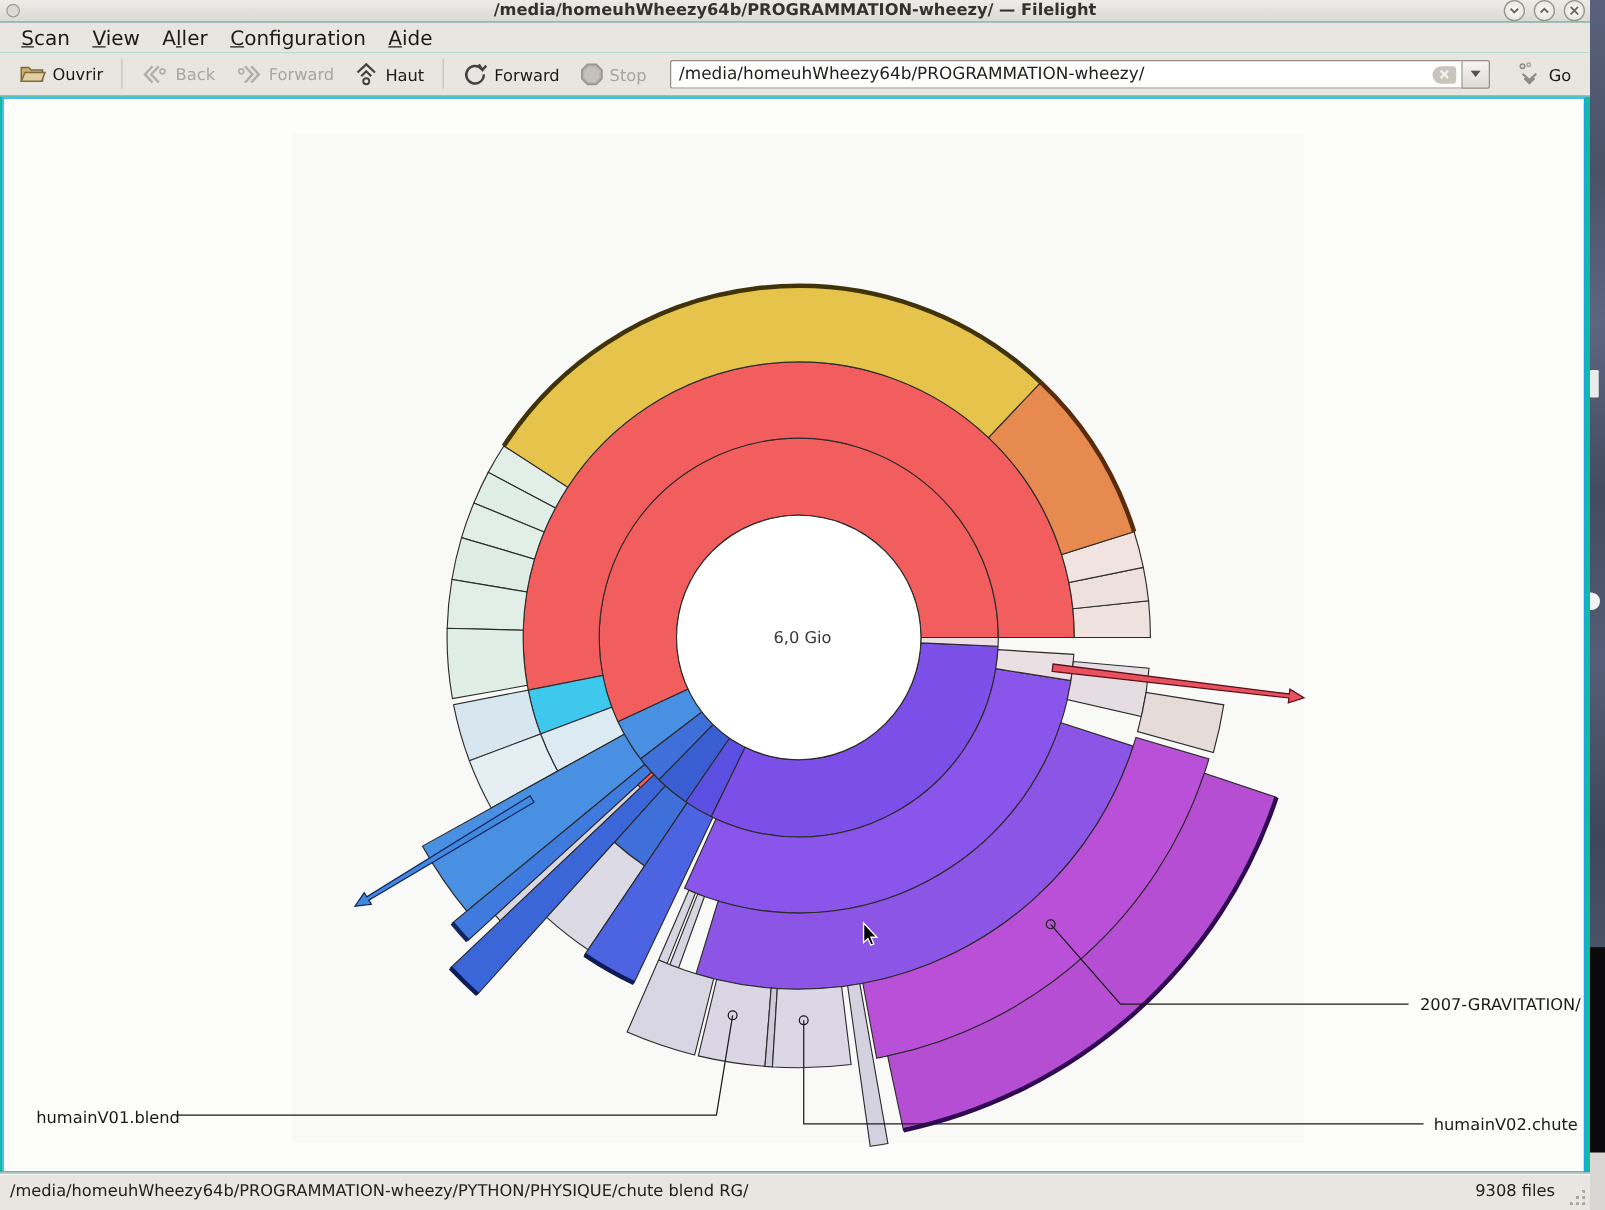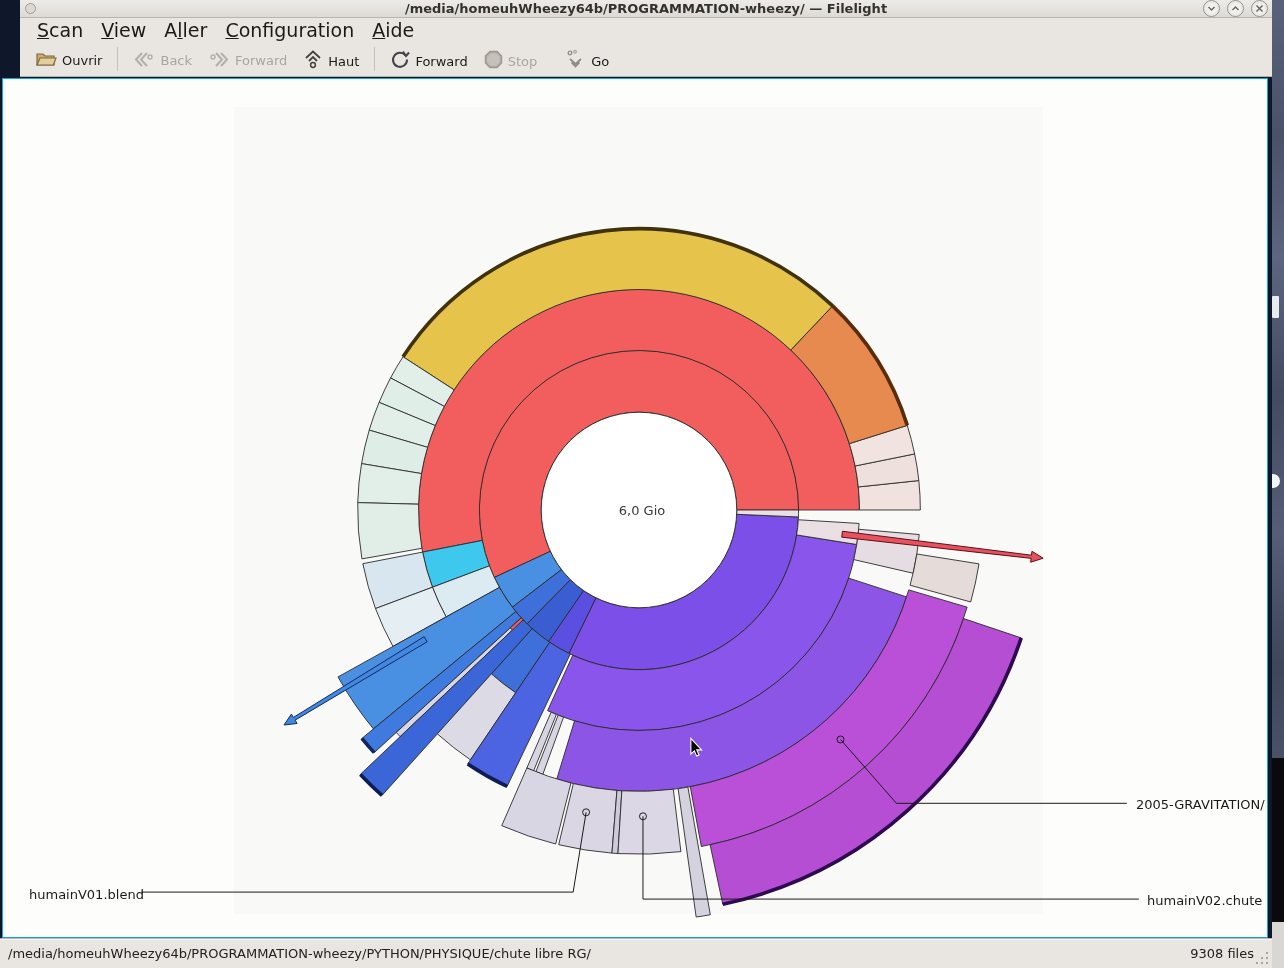--- a/index.html
+++ b/index.html
@@ -1,34 +1,34 @@
 <!DOCTYPE html>
 <html><head>
 <meta charset="utf-8">
 <style>
   * { margin:0; padding:0; box-sizing:border-box; }
   html,body { width:1284px; height:968px; overflow:hidden; background:#000;
     font-family:"DejaVu Sans","Liberation Sans",sans-serif; }
-  #window { position:absolute; left:0; top:0; width:1272px; height:968px; background:#0f172a;padding-left:20px; }
+  #window { position:absolute; left:0; top:0; width:1272px; height:968px; background:#14b8a6; }
 
   
   #titlebar { position:relative; height:18px; background:linear-gradient(#edebe8,#dddad5);
     border-bottom:1px solid #b9b5ae; }
   #titlebar .title { position:absolute; left:0; right:0; top:1px; text-align:center;
     font-size:13px; font-weight:bold; color:#35322d; letter-spacing:0; }
   #win-icon { position:absolute; left:5px; top:3px; width:11px; height:11px; border-radius:50%;
     border:1px solid #a09c94; background:#dcd9d4; }
   #winbtns { position:absolute; right:4px; top:0; display:flex; gap:7px; }
   .winbtn { width:17px; height:17px; border-radius:50%; border:1px solid #97938b;
     background:radial-gradient(#fbfaf8,#e3e0da); display:flex; align-items:center; justify-content:center; }
   .winbtn svg { display:block; }
 
   
   #menubar { height:24px; background:#e9e6e2; display:flex; align-items:center; padding-left:8px; }
-  .menu-item { font-size:19px; color:#1c1a17; padding:3px 9px; }
+  .menu-item { font-size:16px; color:#1c1a17; padding:3px 9px; }
   .menu-item u { text-decoration:underline; }
 
   
   #toolbar { height:35px; background:#e9e6e2; border-bottom:1px solid #b5b1aa;
     display:flex; align-items:center; padding:0 8px; gap:2px; }
   .tbtn { display:flex; align-items:flex-end; gap:5px; font-size:13px; color:#1c1a17;
     padding:4px 7px; border-radius:3px; white-space:nowrap; }
   .tbtn.disabled { color:#a9a59e; }
   .tsep { width:1px; height:24px; background:#c6c2bb; margin:0 6px; }
   #urlwrap { display:flex; align-items:center; margin-left:10px; flex:1; }
@@ -49,21 +49,21 @@
   #chart { position:absolute; left:0; top:0; width:100%; height:100%; }
   .callout-label { position:absolute; font-size:13px; color:#1a1a1a; white-space:nowrap; }
   #center-label { position:absolute; left:589px; top:424px; width:100px; text-align:center;
     font-size:13px; color:#3a3a3a; }
 
   
   #statusbar { position:absolute; left:0; right:0; bottom:0; height:30px; background:#e9e6e2;
     border-top:1px solid #b9b5ae; box-shadow:inset 0 1px 0 #f7f6f4; display:flex; align-items:center;
     font-size:13px; color:#23211e; padding:0 8px; }
   #status-path { flex:1; }
-  #status-files { margin-right:10px; }
+  #status-files { margin-right:20px; }
   #grip { position:absolute; right:3px; bottom:3px; width:14px; height:14px;
     background:
       radial-gradient(circle at 12px 12px, #aaa59d 1.2px, transparent 1.4px),
       radial-gradient(circle at 12px 7px,  #aaa59d 1.2px, transparent 1.4px),
       radial-gradient(circle at 7px 12px,  #aaa59d 1.2px, transparent 1.4px),
       radial-gradient(circle at 12px 2px,  #aaa59d 1.2px, transparent 1.4px),
       radial-gradient(circle at 7px 7px,   #aaa59d 1.2px, transparent 1.4px),
       radial-gradient(circle at 2px 12px,  #aaa59d 1.2px, transparent 1.4px); }
 
   
@@ -147,20 +147,35 @@
         <path d="M13 1.5 L16 6 L19 2.5" fill="none" stroke="#45424a" stroke-width="2"></path>
       </svg>
       <span>Forward</span>
     </div>
     <div class="tbtn disabled">
       <svg width="19" height="19" viewBox="0 0 19 19">
         <path d="M6 1.5 L13 1.5 L17.5 6 L17.5 13 L13 17.5 L6 17.5 L1.5 13 L1.5 6 Z" fill="#b6b2ac" stroke="#9b968e" stroke-width="1.4"></path>
         <path d="M6.8 3.5 L12.2 3.5 L15.5 6.8 L15.5 12.2 L12.2 15.5 L6.8 15.5 L3.5 12.2 L3.5 6.8 Z" fill="#c6c2bb"></path>
       </svg>
       <span>Stop</span>
+    </div>
+    <div id="urlwrap">
+      <div id="url-field">
+        <input id="url-input" value="/media/homeuhWheezy64b/PROGRAMMATION-wheezy/" style="">
+        <div id="clear-btn">
+          <svg width="9" height="9" viewBox="0 0 9 9">
+              <path d="M1.5 1.5 L7.5 7.5 M7.5 1.5 L1.5 7.5" stroke="#f4f2ef" stroke-width="1.8"></path>
+            </svg>
+        </div>
+      </div>
+      <div id="combo-btn">
+        <svg width="9" height="6" viewBox="0 0 9 6">
+            <path d="M0.5 0.5 L8.5 0.5 L4.5 5.5 Z" fill="#55524c"></path>
+          </svg>
+      </div>
     </div>
     <div class="tbtn" id="go-btn">
       <svg width="21" height="20" viewBox="0 0 21 20">
         <circle cx="5" cy="4" r="1.8" fill="none" stroke="#8f8b83" stroke-width="1.3"></circle>
         <circle cx="10" cy="2.8" r="1.4" fill="none" stroke="#aba79f" stroke-width="1.2"></circle>
         <path d="M5 10 L10.5 15 L16 10 M6.5 13.5 L10.5 17.5 L14.5 13.5" fill="none" stroke="#8f8b83" stroke-width="1.7"></path>
       </svg>
       <span>Go</span>
     </div>
   </div>
@@ -224,27 +239,27 @@
         <polygon points="421.6048539317539,558.940659562801 290.6039956801583,639.9143289704878 288.58369034360305,636.5784083558617 281.16846777322917,647.4992358992221 294.2819874467075,645.9874152176274 292.26168211015226,642.6514946030013 424.7130159879927,564.0728451237641" fill="#4189e0" stroke="#14265e" stroke-width="1"></polygon>
         <polyline points="839,662 895,726 1126,726" fill="none" stroke="#1a1a1a" stroke-width="1"></polyline>
         <circle cx="839" cy="662" r="3.5" fill="none" stroke="#1a1a1a" stroke-width="1"></circle>
         <polyline points="584,735 571,815 138,815" fill="none" stroke="#1a1a1a" stroke-width="1"></polyline>
         <circle cx="584" cy="735" r="3.5" fill="none" stroke="#1a1a1a" stroke-width="1"></circle>
         <polyline points="641,739 641,822 1138,822" fill="none" stroke="#1a1a1a" stroke-width="1"></polyline>
         <circle cx="641" cy="739" r="3.5" fill="none" stroke="#1a1a1a" stroke-width="1"></circle>
         <path d="M689 661 l0 15.5 l3.5 -3.1 l2.3 5.3 l2.4 -1 l-2.3 -5.3 l4.8 0 Z" fill="#000" stroke="#fff" stroke-width="1.1"></path>
       </svg>
     <div id="center-label">6,0 Gio</div>
-    <div class="callout-label" id="co-0" style="left: 1133px; top: 718px;">2005-GRAVITATION/</div>
+    <div class="callout-label" id="co-0" style="left: 1133px; top: 718px;">2007-GRAVITATION/</div>
     <div class="callout-label" id="co-1" style="left: 26px; top: 808px;">humainV01.blend</div>
     <div class="callout-label" id="co-2" style="left: 1144px; top: 814px;">humainV02.chute</div>
   </div>
 
   <div id="statusbar">
-    <span id="status-path">/media/homeuhWheezy64b/PROGRAMMATION-wheezy/PYTHON/PHYSIQUE/chute libre RG/</span>
+    <span id="status-path">/media/homeuhWheezy64b/PROGRAMMATION-wheezy/PYTHON/PHYSIQUE/chute blend RG/</span>
     <span id="status-files">9308 files</span>
     <div id="grip"></div>
   </div>
 </div>
 
 <div id="desktop-strip">
   <div id="wallpaper">
     <div id="wp-frag1"></div>
     <div id="wp-frag2"></div>
   </div>

